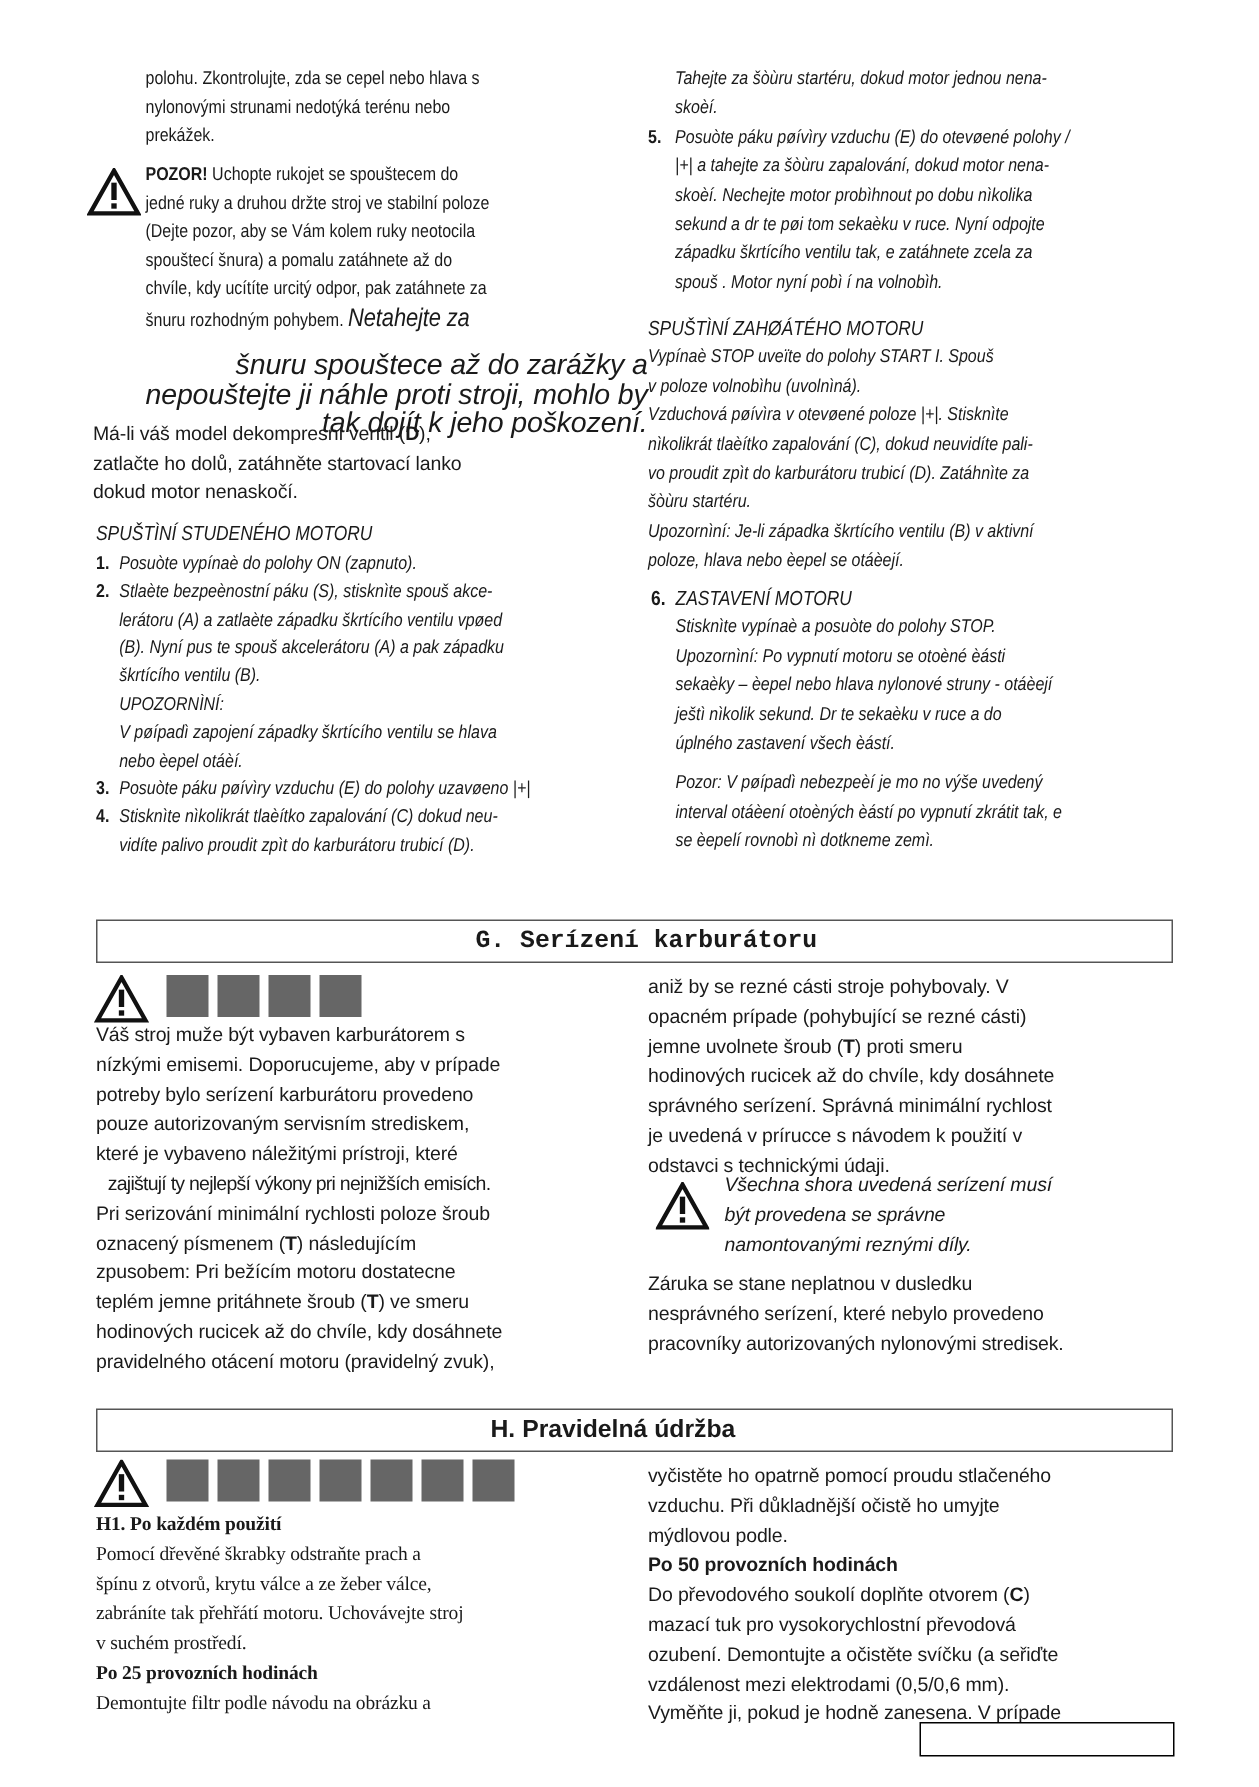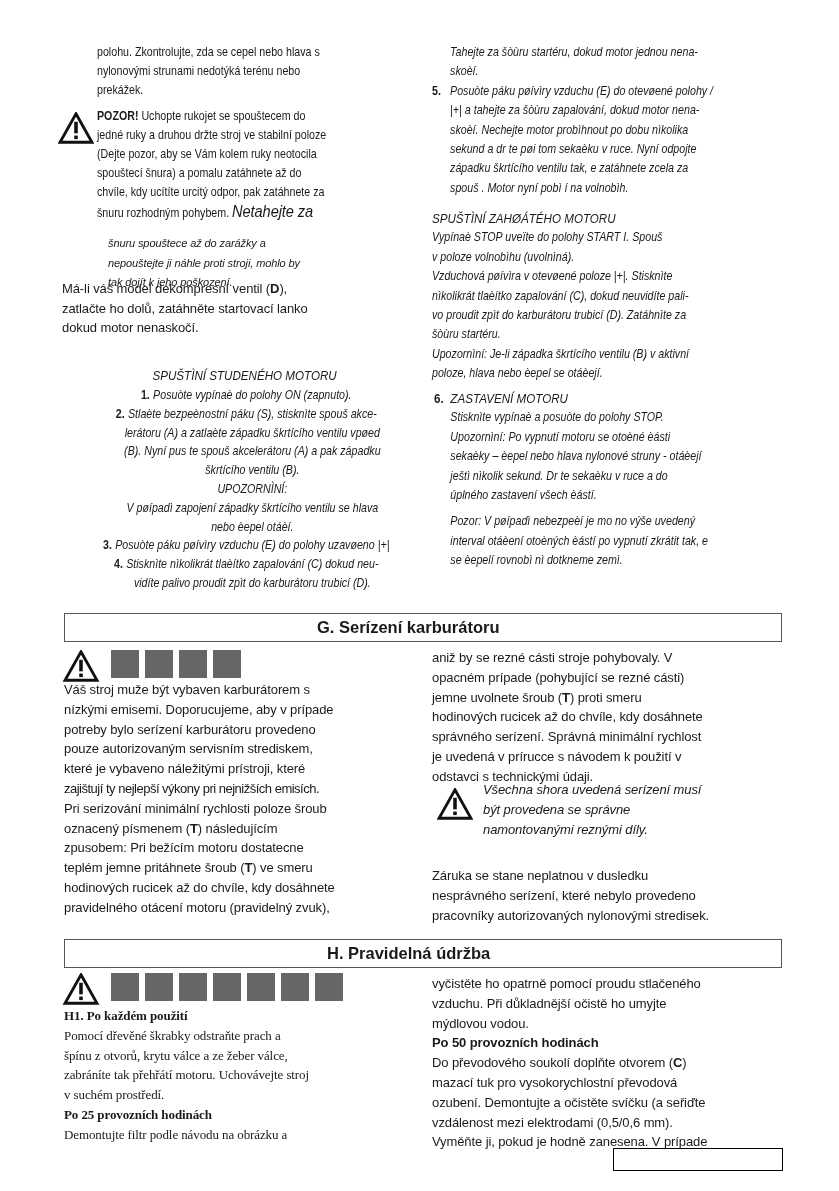--- a/index.html
+++ b/index.html
@@ -45,34 +45,34 @@
 
 <div class="abs" style="left:97px;top:107px;">
   <div class="cond" style="width:370px;">
     <span class="line"><span class="b">POZOR!</span><span> Uchopte rukojet se spouštecem do</span></span>
     <span class="line">jedné ruky a druhou držte stroj ve stabilní poloze</span>
     <span class="line">(Dejte pozor, aby se Vám kolem ruky neotocila</span>
     <span class="line">spouštecí šnura) a pomalu zatáhnete až do</span>
     <span class="line">chvíle, kdy ucítíte urcitý odpor, pak zatáhnete za</span>
     <span class="line"><span>šnuru rozhodným pohybem. </span><span class="reg i" style="font-size:17px;">Netahejte za</span></span>
   </div>
-  <div class="reg i" style="position:absolute;top:127px;left:11px;font-size:11px;line-height:19.5px;">
+  <div class="reg i" style="position:absolute;top:127px;left:0;font-size:19px;line-height:19.5px;text-align:right;">
     <span class="line">šnuru spouštece až do zarážky a</span>
     <span class="line">nepouštejte ji náhle proti stroji, mohlo by</span>
     <span class="line">tak dojít k jeho poškození.</span>
   </div>
 </div>
 
 <div class="abs reg" style="left:62px;top:279px;">
   <span class="line"><span>Má-li váš model dekompresní ventil (</span><span class="b">D</span><span>),</span></span>
   <span class="line">zatlačte ho dolů, zatáhněte startovací lanko</span>
   <span class="line">dokud motor nenaskočí.</span>
 </div>
 
-<div class="abs" style="left:64px;top:365px;text-align:center;">
+<div class="abs" style="left:64px;top:345px;">
   <div class="cond condi" style="width:420px;line-height:18.8px;">
     <span class="line" style="font-size:13.5px;line-height:21px;">SPUŠTÌNÍ STUDENÉHO MOTORU</span>
     <span class="line"><span class="num">1.</span><span>Posuòte vypínaè do polohy ON (zapnuto).</span></span>
     <span class="line"><span class="num">2.</span><span>Stlaète  bezpeènostní páku (S), stisknìte spouš  akce-</span></span>
     <span class="line" style="padding-left:18px;">lerátoru (A) a zatlaète západku  škrtícího ventilu vpøed</span>
     <span class="line" style="padding-left:18px;">(B). Nyní pus te spouš  akcelerátoru (A) a pak západku</span>
     <span class="line" style="padding-left:18px;">škrtícího ventilu (B).</span>
     <span class="line" style="padding-left:18px;">UPOZORNÌNÍ:</span>
     <span class="line" style="padding-left:18px;">V pøípadì zapojení západky škrtícího ventilu se hlava</span>
     <span class="line" style="padding-left:18px;">nebo èepel otáèí.</span>
@@ -117,36 +117,36 @@
     <span class="line" style="padding-left:19px;">sekaèky – èepel nebo hlava nylonové struny - otáèejí</span>
     <span class="line" style="padding-left:19px;">ještì nìkolik sekund. Dr te sekaèku v ruce a  do</span>
     <span class="line" style="padding-left:19px;">úplného zastavení všech èástí.</span>
     <span class="line" style="padding-left:19px;margin-top:7px;">Pozor: V pøípadì nebezpeèí je mo no výše uvedený</span>
     <span class="line" style="padding-left:19px;">interval otáèení otoèných èástí po vypnutí zkrátit tak,  e</span>
     <span class="line" style="padding-left:19px;">se èepelí rovnobì nì dotkneme zemì.</span>
   </div>
 </div>
 
 <div class="hdrbox" style="left:64px;top:613px;width:718px;height:29px;"></div>
-<div class="hdrtxt" style="left:317px;top:617px;">G. Serízení karburátoru</div>
+<div class="hdrtxt" style="left:317px;top:617px;font-family:Liberation Mono, monospace;">G. Serízení karburátoru</div>
 
 <div class="abs" style="left:62px;top:650px;">
   <svg width="38" height="32" style="vertical-align:top;margin-right:7px;">
       <use href="#warn"></use>
     </svg>
   <span class="sq"></span><span class="sq"></span><span class="sq"></span><span class="sq"></span>
 </div>
 
 <div class="abs reg" style="left:64px;top:680px;line-height:19.8px;">
   <span class="line">Váš stroj muže být vybaven karburátorem s</span>
   <span class="line">nízkými emisemi. Doporucujeme, aby v prípade</span>
   <span class="line">potreby bylo serízení karburátoru provedeno</span>
   <span class="line">pouze autorizovaným servisním strediskem,</span>
   <span class="line">které je vybaveno náležitými prístroji, které</span>
-  <span class="line" style="letter-spacing:-0.5px;">zajištují ty nejlepší výkony pri nejnižších emisích.</span>
+  <span class="line" style="letter-spacing:-0.5px;text-align:center;">zajištují ty nejlepší výkony pri nejnižších emisích.</span>
   <span class="line">Pri serizování minimální rychlosti poloze šroub</span>
   <span class="line"><span>oznacený písmenem (</span><span class="b">T</span><span>) následujícím</span></span>
   <span class="line">zpusobem: Pri bežícím motoru dostatecne</span>
   <span class="line"><span>teplém jemne pritáhnete šroub (</span><span class="b">T</span><span>) ve smeru</span></span>
   <span class="line">hodinových rucicek až do chvíle, kdy dosáhnete</span>
   <span class="line">pravidelného otácení motoru (pravidelný zvuk),</span>
 </div>
 
 <div class="abs reg" style="left:432px;top:648px;line-height:19.8px;">
   <span class="line">aniž by se rezné cásti stroje pohybovaly. V</span>
@@ -160,21 +160,21 @@
 
 <svg class="tri" style="left:437px;top:788px;" width="36" height="32">
     <use href="#warn"></use>
   </svg>
 <div class="abs reg i" style="left:483px;top:780px;line-height:19.8px;">
   <span class="line">Všechna shora uvedená serízení musí</span>
   <span class="line">být provedena se správne</span>
   <span class="line">namontovanými reznými díly.</span>
 </div>
 
-<div class="abs reg" style="left:432px;top:866px;line-height:19.8px;">
+<div class="abs reg" style="left:432px;top:846px;line-height:19.8px;">
   <span class="line">Záruka se stane neplatnou v dusledku</span>
   <span class="line">nesprávného serízení, které nebylo provedeno</span>
   <span class="line">pracovníky autorizovaných nylonovými stredisek.</span>
 </div>
 
 <div class="hdrbox" style="left:64px;top:939px;width:718px;height:29px;"></div>
 <div class="hdrtxt" style="left:327px;top:943px;">H. Pravidelná údržba</div>
 
 <div class="abs" style="left:62px;top:973px;">
   <svg width="38" height="32" style="vertical-align:top;margin-right:7px;">
@@ -189,21 +189,21 @@
   <span class="line">špínu z otvorů, krytu válce a ze žeber válce,</span>
   <span class="line">zabráníte tak přehřátí motoru. Uchovávejte stroj</span>
   <span class="line">v suchém prostředí.</span>
   <span class="line b">Po 25 provozních hodinách</span>
   <span class="line">Demontujte filtr podle návodu na obrázku a</span>
 </div>
 
 <div class="abs reg" style="left:432px;top:974px;line-height:19.8px;">
   <span class="line">vyčistěte ho opatrně pomocí proudu stlačeného</span>
   <span class="line">vzduchu. Při důkladnější očistě ho umyjte</span>
-  <span class="line">mýdlovou vodou.</span>
+  <span class="line">mýdlovou podle.</span>
   <span class="line b">Po 50 provozních hodinách</span>
   <span class="line"><span>Do převodového soukolí doplňte otvorem (</span><span class="b">C</span><span>)</span></span>
   <span class="line">mazací tuk pro vysokorychlostní převodová</span>
   <span class="line">ozubení. Demontujte a očistěte svíčku (a seřiďte</span>
   <span class="line">vzdálenost mezi elektrodami (0,5/0,6 mm).</span>
   <span class="line">Vyměňte ji, pokud je hodně zanesena. V prípade</span>
 </div>
 
 <div class="pagebox" style="left:613px;top:1148px;width:170px;height:23px;"></div>
 

